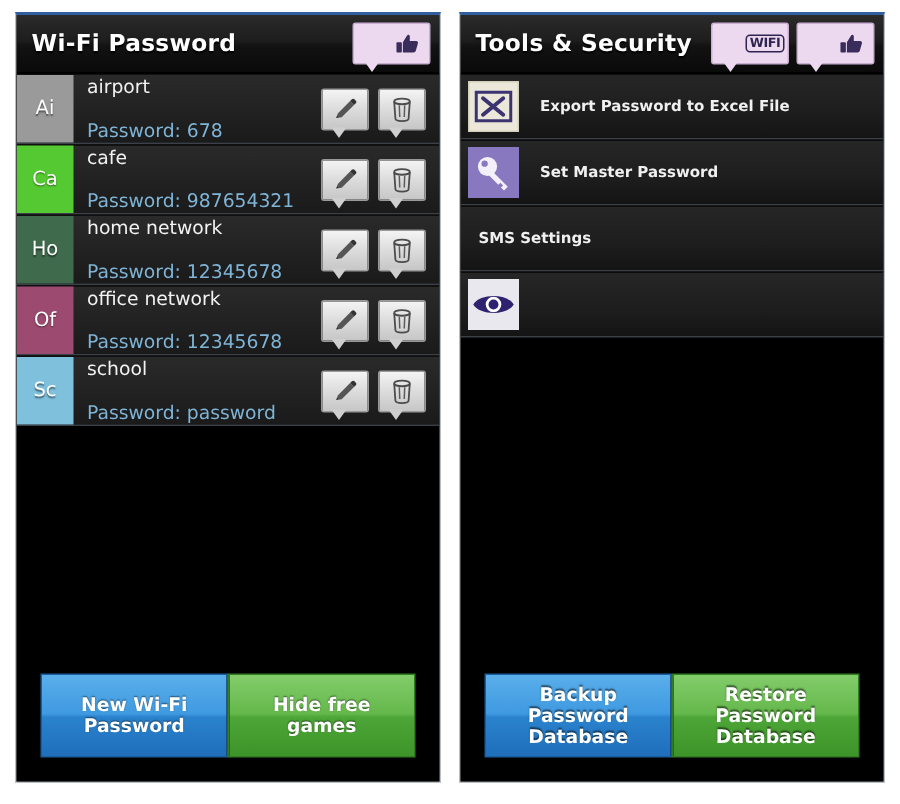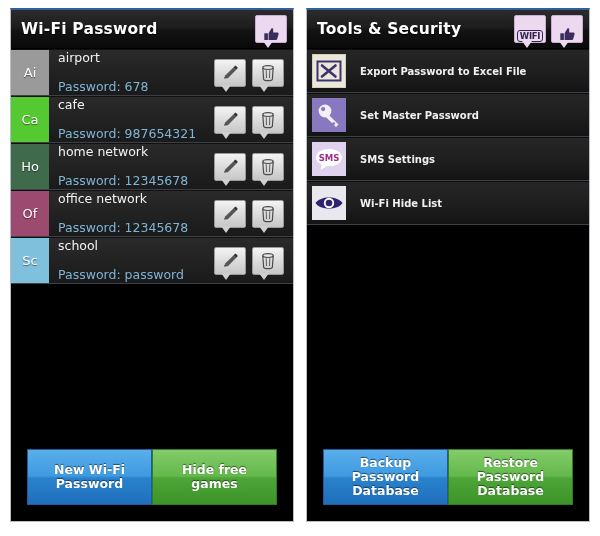--- a/index.html
+++ b/index.html
@@ -72,22 +72,23 @@
 
   
   .bubble-btn {
     position: relative;
     width: 30px;
     height: 26px;
     background: #ecd9f0;
     border: 1px solid #c9aed2;
     border-radius: 2px;
     display: flex;
-    align-items: flex-end;
+    align-items: center;
     justify-content: center;
+    padding-left: 20px;
   }
   .bubble-btn::after {
     content: "";
     position: absolute;
     bottom: -6px;
     left: 7px;
     width: 0; height: 0;
     border-left: 5px solid transparent;
     border-right: 5px solid transparent;
     border-top: 7px solid #ecd9f0;
@@ -460,43 +461,33 @@
                 <circle cx="10" cy="10" r="6.4" fill="#f3f0fa"></circle>
                 <circle cx="8.1" cy="8.1" r="2.1" fill="#8878c0"></circle>
                 <path d="M13.4 13.4 L23.5 23.5 L21.0 26.0 L19.0 24.0 L20.4 22.6 L18.6 20.8 L17.2 22.2 L10.9 15.9 Z" fill="#f3f0fa"></path>
               </svg>
             </div>
           </div>
           <div class="tool-label">Set Master Password</div>
         </div>
 
         <div class="tool-row">
-          <div class="tool-icon">
-            <div class="tile tile-sms" style="position:relative;">
-              <svg width="30" height="24" viewBox="0 0 30 24" aria-hidden="true">
-                <ellipse cx="15" cy="10.5" rx="13" ry="8.8" fill="#ffffff"></ellipse>
-                <path d="M8 17 L6.5 23 L13 19 Z" fill="#ffffff"></path>
-                <text x="15" y="14" text-anchor="middle" font-family="DejaVu Sans, sans-serif" font-size="8.5" font-weight="bold" fill="#9b2f86">SMS</text>
-              </svg>
-            </div>
-          </div>
           <div class="tool-label">SMS Settings</div>
         </div>
 
         <div class="tool-row">
           <div class="tool-icon">
             <div class="tile tile-eye">
               <svg width="30" height="20" viewBox="0 0 30 20" aria-hidden="true">
                 <path d="M1.5 10 C6 2.5 24 2.5 28.5 10 C24 17.5 6 17.5 1.5 10 Z" fill="#2f2370"></path>
                 <circle cx="15" cy="10" r="5.2" fill="#ffffff"></circle>
                 <circle cx="15" cy="10" r="3.3" fill="#2f2370"></circle>
               </svg>
             </div>
           </div>
-          <div class="tool-label">Wi-Fi Hide List</div>
         </div>
 
       </div>
 
       <div class="bottombar">
         <div class="btn btn-blue">
           <div>
             <span class="two-line">Backup Password</span>
             <span class="two-line">Database</span>
           </div>

